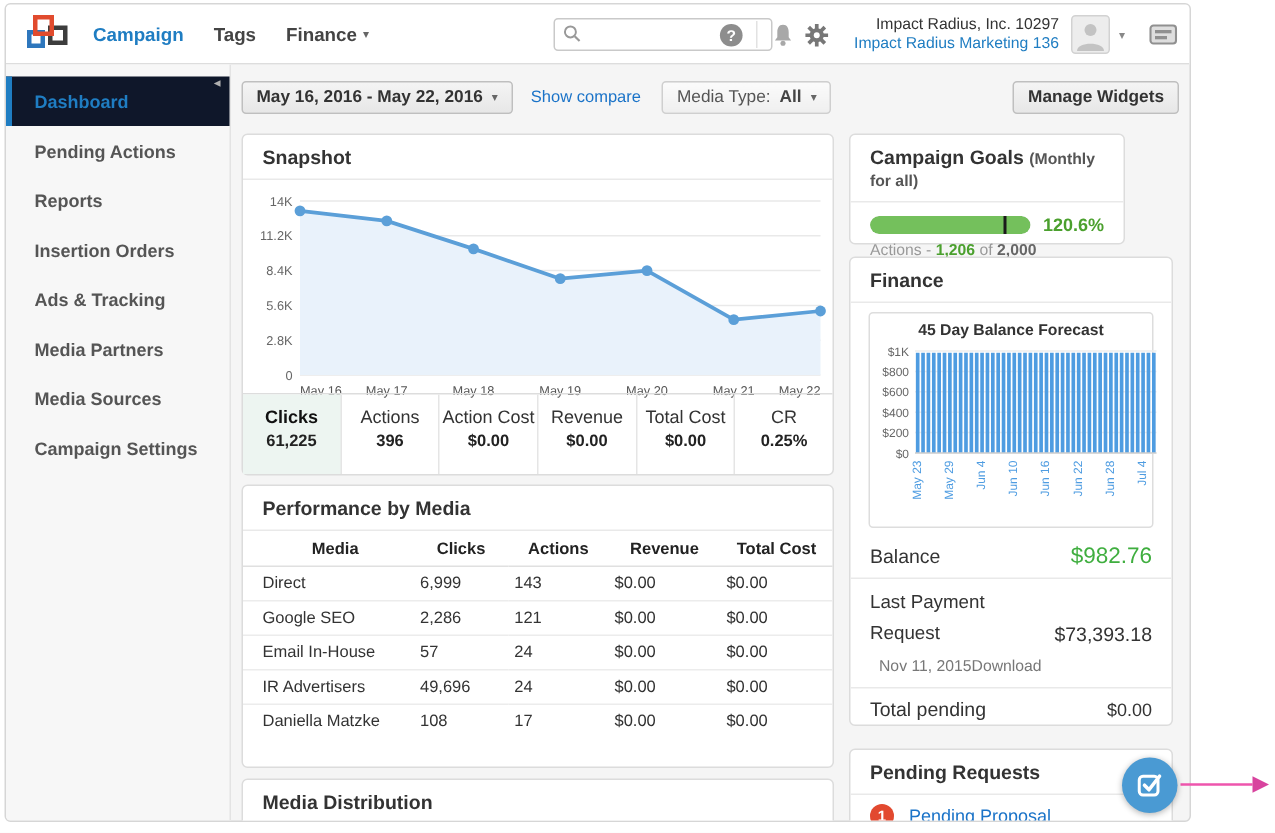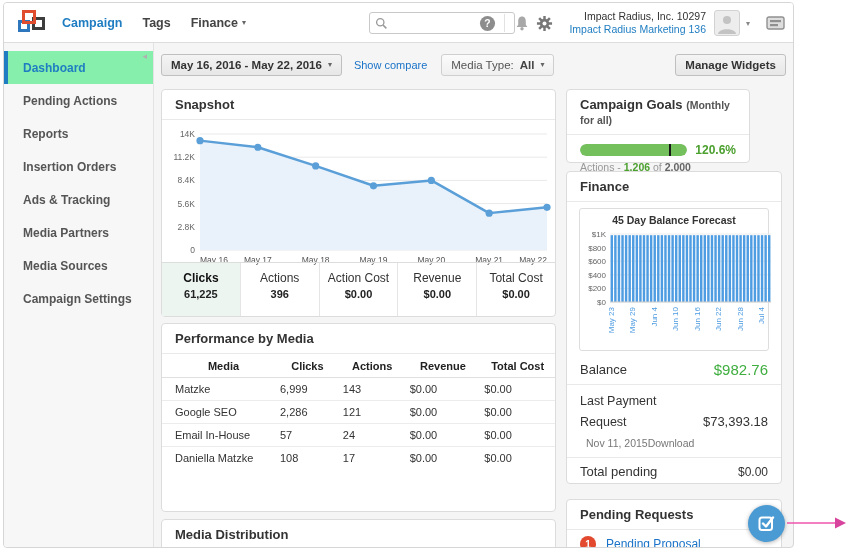--- a/index.html
+++ b/index.html
@@ -38,21 +38,21 @@
   .av-caret { font-size:8px; color:#888; margin:0 10px 0 6px; cursor:pointer; }
   .kbd-icon { margin-left:6px; cursor:pointer; line-height:0; }
 
   
   .sidebar { position:absolute; left:0; top:40px; width:150px; bottom:0; background:#f7f7f7;
     border-right:1px solid #e3e3e3; }
   .side-collapse { position:absolute; right:6px; top:8px; font-size:9px; color:#b0b0b0; cursor:pointer; }
   .side-items { padding-top:8px; }
   .side-item { height:33px; display:flex; align-items:center; padding-left:15px; font-size:12px;
     font-weight:bold; color:#555; cursor:pointer; border-left:4px solid transparent; }
-  .side-item.active { color:#1f7dc2; border-left:4px solid #1f7dc2; background:#86efac; }
+  .side-item.active { color:#1f7dc2; border-left:4px solid #1f7dc2; background:#0f172a; }
 
   
   .main { position:absolute; left:150px; top:40px; width:641px; height:506px; }
 
   .filter-bar { position:absolute; left:7px; right:9px; top:9px; height:26px; display:flex; align-items:center; }
   .btn { background:linear-gradient(#f4f4f4,#e7e7e7); border:1px solid #bfbfbf; border-radius:3px;
     font-size:11.5px; font-weight:bold; color:#333; padding:4px 9px; cursor:pointer; display:flex;
     align-items:center; gap:6px; }
   .link { color:#1a73c8; font-size:11px; cursor:pointer; text-decoration:none; }
   .show-compare { margin-left:12px; }
@@ -306,20 +306,24 @@
             <span class="stat-value">$0.00</span>
           </div>
           <div class="stat-cell">
             <span class="stat-label">Revenue</span>
             <span class="stat-value">$0.00</span>
           </div>
           <div class="stat-cell">
             <span class="stat-label">Total Cost</span>
             <span class="stat-value">$0.00</span>
           </div>
+          <div class="stat-cell">
+            <span class="stat-label">CR</span>
+            <span class="stat-value">0.25%</span>
+          </div>
         </div>
     </div>
 
     <div class="card card-performance">
       <div class="card-title">Performance by Media</div>
       <table class="perf-table">
         <colgroup>
             <col style="width:29%">
             <col style="width:16%">
             <col style="width:17%">
@@ -330,36 +334,43 @@
             <tr id="perf-head">
               <th>Media</th>
               <th>Clicks</th>
               <th>Actions</th>
               <th>Revenue</th>
               <th>Total Cost</th>
             </tr>
           </thead>
         <tbody id="perf-body">
             <tr>
-              <td>Matzke</td>
+              <td>Direct</td>
               <td>6,999</td>
               <td>143</td>
               <td>$0.00</td>
               <td>$0.00</td>
             </tr>
             <tr>
               <td>Google SEO</td>
               <td>2,286</td>
               <td>121</td>
               <td>$0.00</td>
               <td>$0.00</td>
             </tr>
             <tr>
               <td>Email In-House</td>
               <td>57</td>
+              <td>24</td>
+              <td>$0.00</td>
+              <td>$0.00</td>
+            </tr>
+            <tr>
+              <td>IR Advertisers</td>
+              <td>49,696</td>
               <td>24</td>
               <td>$0.00</td>
               <td>$0.00</td>
             </tr>
             <tr>
               <td>Daniella Matzke</td>
               <td>108</td>
               <td>17</td>
               <td>$0.00</td>
               <td>$0.00</td>

